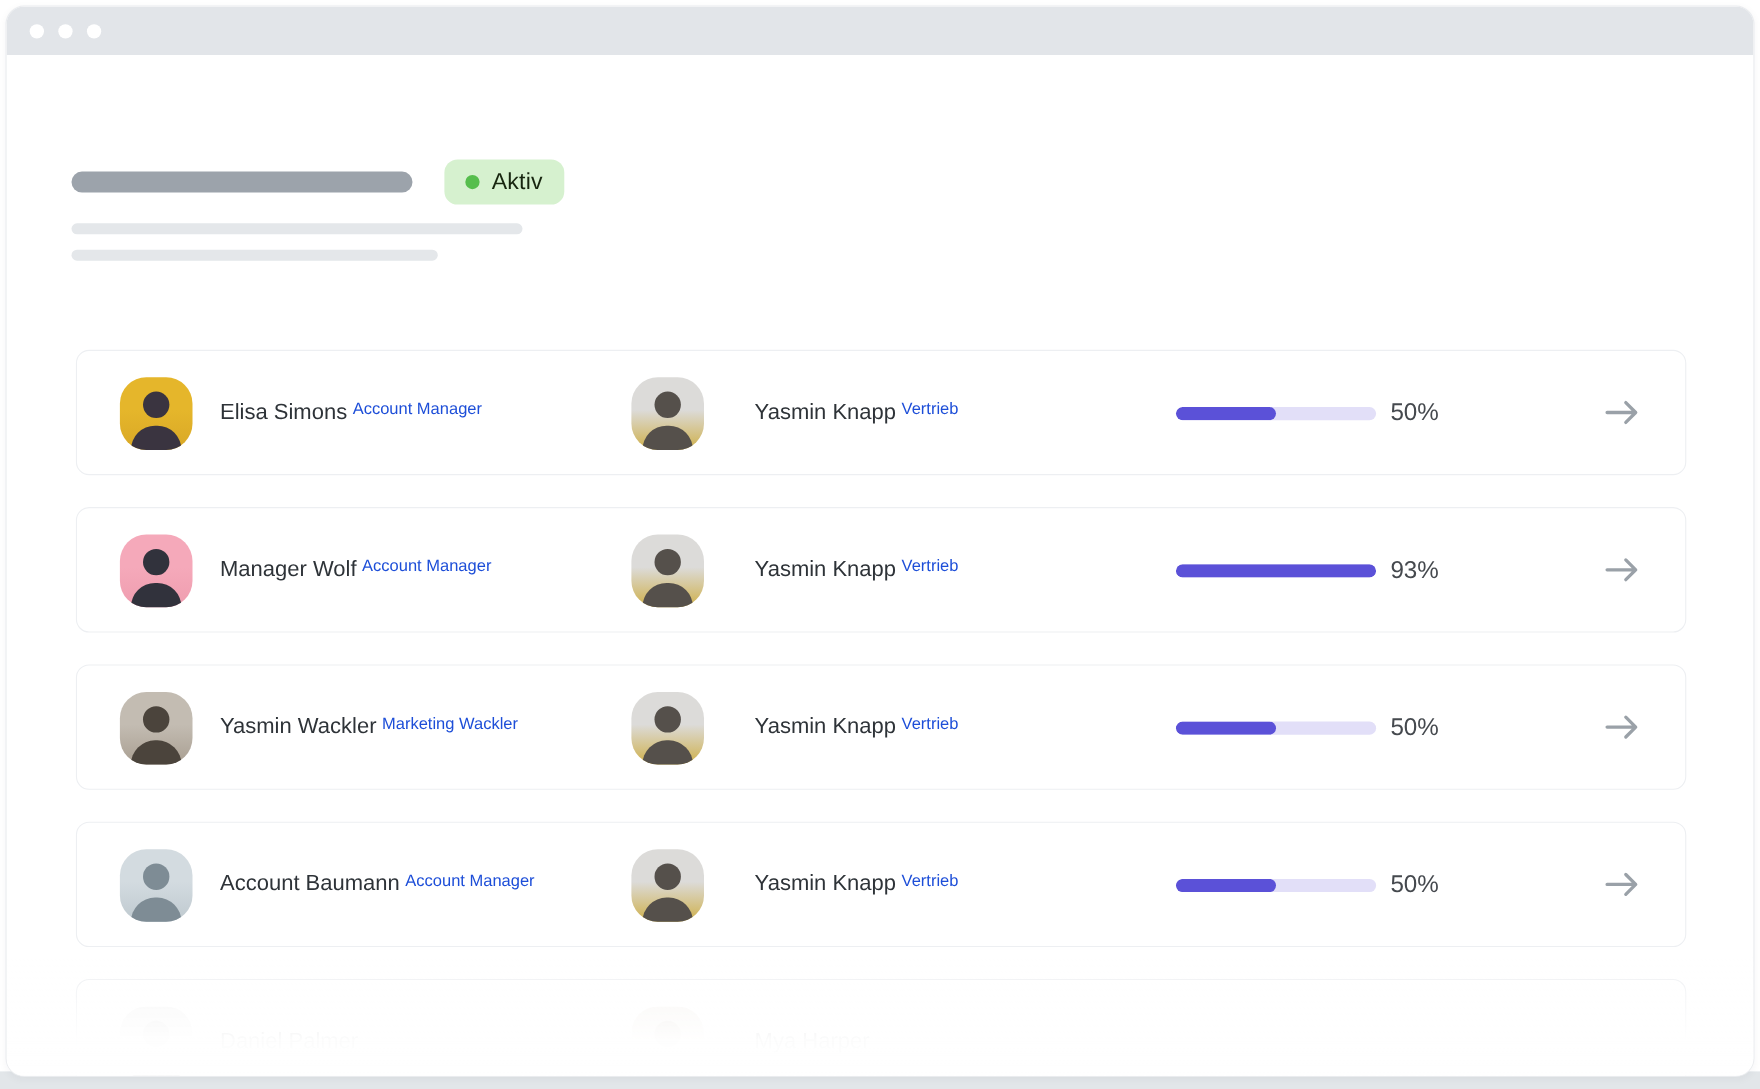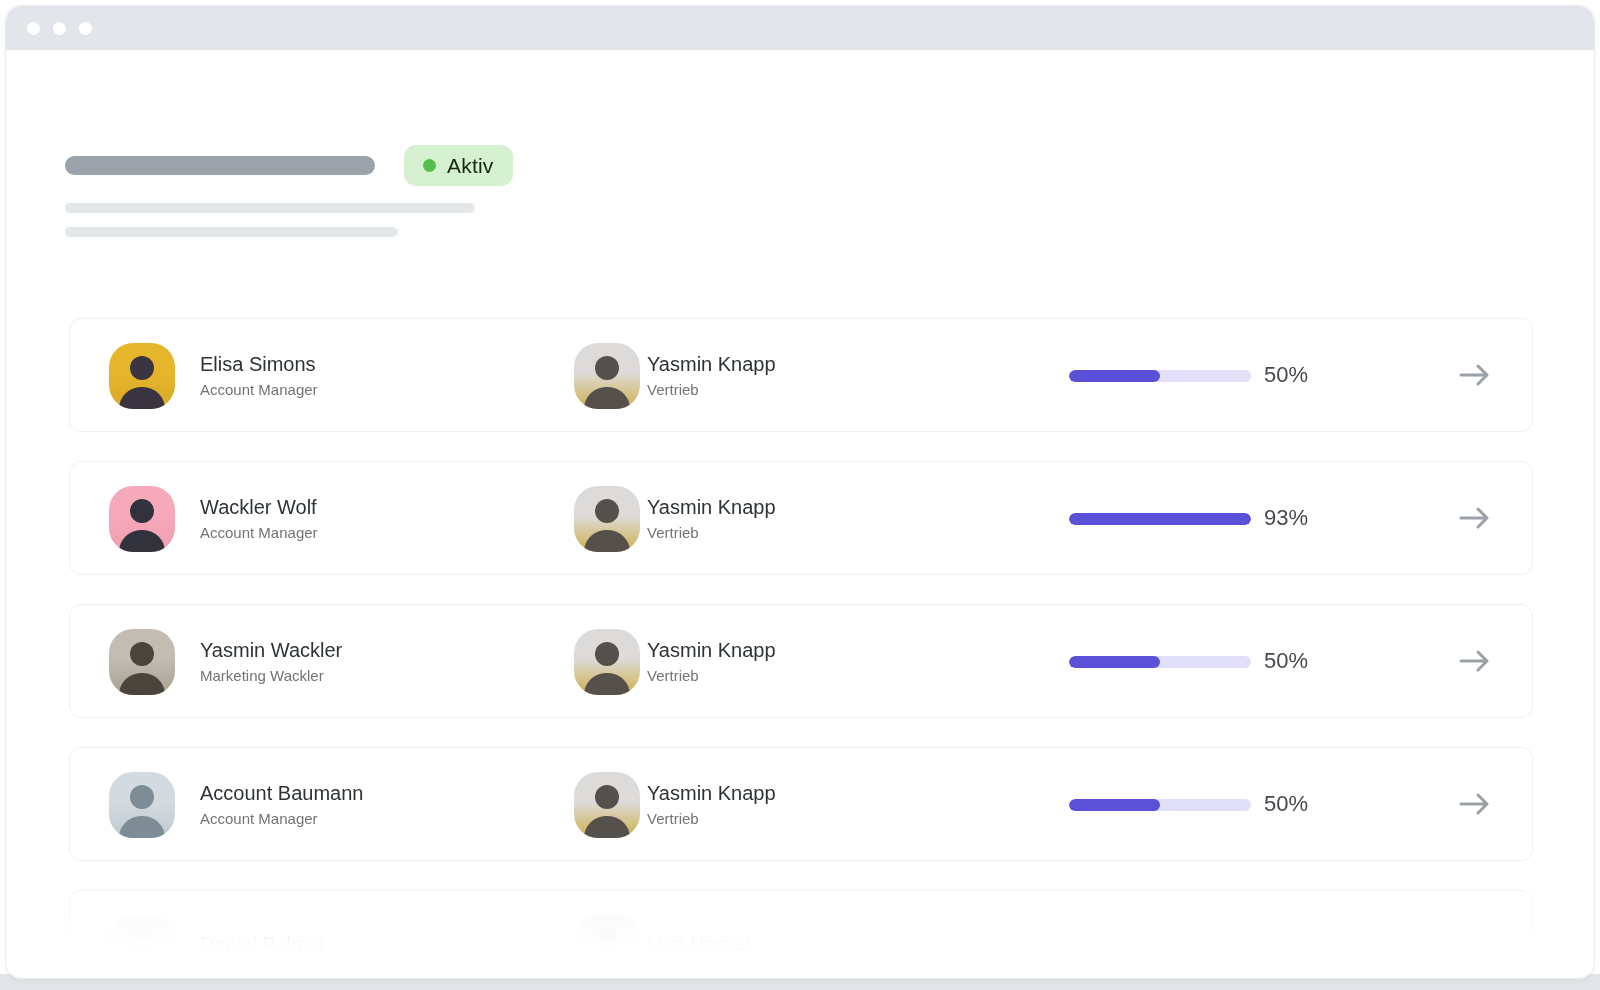--- a/index.html
+++ b/index.html
@@ -53,25 +53,25 @@
   .avatar.a1 { left:39px; }
   .avatar.a2 { left:504px; }
   .avatar::before {  
     content:""; position:absolute; left:50%; top:13px; width:24px; height:24px;
     margin-left:-12px; border-radius:50%; background:var(--sil);
   }
   .avatar::after {   
     content:""; position:absolute; left:50%; bottom:-8px; width:46px; height:30px;
     margin-left:-23px; border-radius:22px 22px 0 0; background:var(--sil);
   }
-  .who { position:absolute; top:50%; transform:translateY(-50%); display:flex; flex-direction:column; gap:5px; }
+  .who { position:absolute; top:50%; transform:translateY(-50%); display:flex; flex-direction:row; gap:5px; }
   .who.w1 { left:130px; }
-  .who.w2 { left:577px; }
+  .who.w2 { left:616px; }
   .name { font-size:20px; color:#2e3338; }
-  .role { font-size:15px; color:#737373; }
+  .role { font-size:15px; color:#1d4ed8; }
   .progress-track {
     position:absolute; left:999px; top:51px; width:182px; height:12px;
     border-radius:6px; background:#e2dff8; overflow:hidden;
   }
   .progress-fill { height:100%; border-radius:6px; background:#5b51d8; }
   .pct { position:absolute; left:1194px; top:50%; transform:translateY(-50%); font-size:22px; color:#45494e; }
   .arrow-btn {
     position:absolute; left:1381px; top:50%; transform:translateY(-50%);
     width:48px; height:40px; display:flex; align-items:center; justify-content:center;
     background:none; border:none; cursor:pointer;
@@ -124,21 +124,21 @@
         <svg width="34" height="24" viewBox="0 0 34 24" fill="none">
           <path d="M3 12 H29 M20 3 L29 12 L20 21" stroke="#9aa1a8" stroke-width="3" stroke-linecap="round" stroke-linejoin="round"></path>
         </svg>
       </button>
     </div>
   </div>
       <div class="card">
     <div class="row-content">
       <span class="avatar a1" style="--av-top: #f5a9ba; --av-bottom: #ef9daf; --sil: #31323c;"></span>
       <div class="who w1">
-        <span class="name">Wackler Wolf</span>
+        <span class="name">Manager Wolf</span>
         <span class="role">Account Manager</span>
       </div>
       <span class="avatar a2" style="--av-top: #dcdbd9; --av-bottom: #cfb04a; --sil: #55504b;"></span>
       <div class="who w2">
         <span class="name">Yasmin Knapp</span>
         <span class="role">Vertrieb</span>
       </div>
       <div class="progress-track">
         <div class="progress-fill" style="width: 100%;"></div>
       </div>

